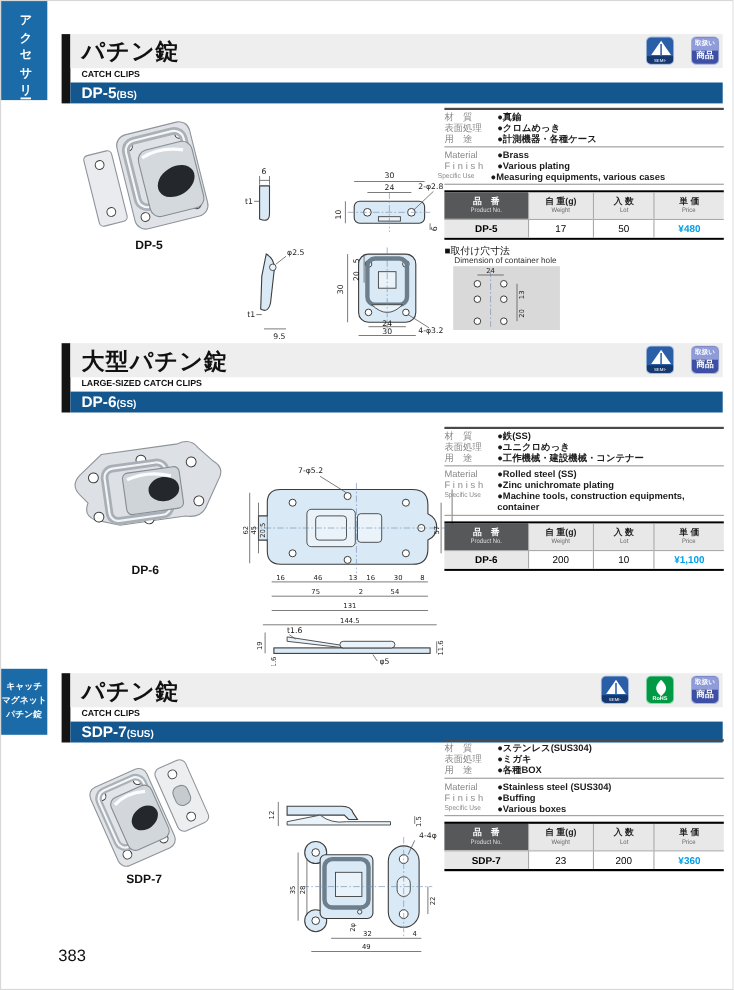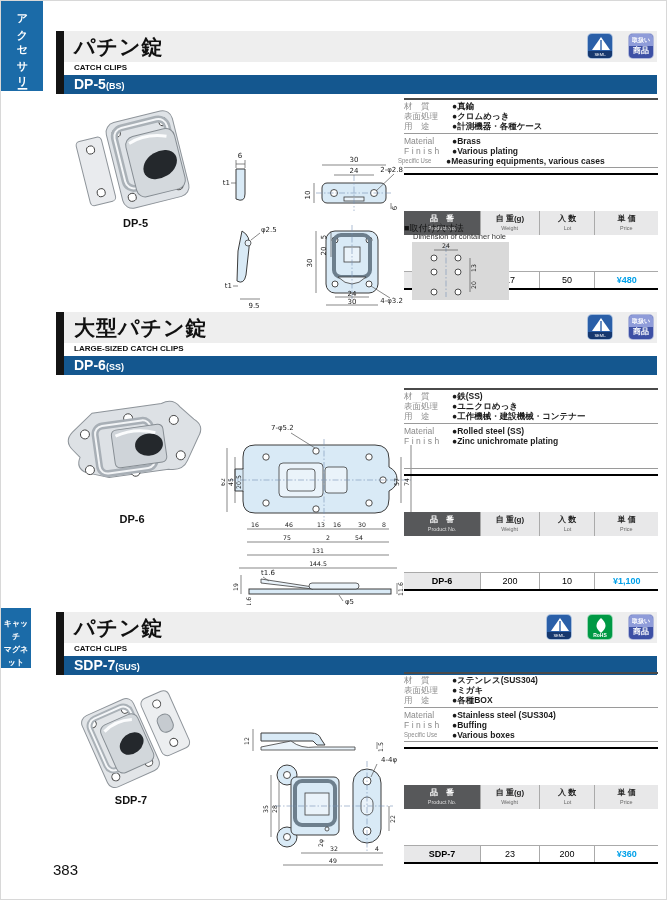--- a/index.html
+++ b/index.html
@@ -5,21 +5,21 @@
   * { margin:0; padding:0; box-sizing:border-box; }
   html,body { background:#fff; }
   body { font-family:"Liberation Sans", sans-serif; }
   .page { position:relative; width:667px; height:900px; background:#fff;
           border:1px solid #d8d8d8; overflow:hidden; }
 
   
   .side-tab { position:absolute; left:0; background:#1b6ba8; color:#fff; }
   .tab1 { top:0; width:42px; height:90px; display:flex; align-items:center; justify-content:center; }
   .tab1 .vtext { writing-mode:vertical-rl; font-size:11px; font-weight:bold; letter-spacing:3px; }
-  .tab2 { top:607px; width:30px; height:60px; text-align:center; padding-top:9px; }
+  .tab2 { top:607px; width:42px; height:60px; text-align:center; padding-top:9px; }
   .tab2 div { font-size:8px; font-weight:bold; line-height:13px; }
 
   
   .hd { position:absolute; left:55px; width:601px; height:63px; }
   .hd .bar { position:absolute; left:0; top:0; width:8px; height:63px; background:#141414; }
   .hd .gray { position:absolute; left:8px; top:0; width:593px; height:31px; background:#eeeeee; }
   .hd .title { position:absolute; left:10px; top:2px; font-size:21px; font-weight:bold; color:#111;
                letter-spacing:1px; }
   .hd .en { position:absolute; left:18px; top:32px; font-size:8px; font-weight:bold; color:#111; }
   .hd .blue { position:absolute; left:8px; top:44px; width:593px; height:19px; background:#14578f;
@@ -53,21 +53,21 @@
   .rule-l { position:absolute; width:254px; border-top:1px solid #9a9a9a; }
   .spec { position:absolute; width:254px; display:flex; font-size:8.5px; line-height:10px; }
   .sl { width:48px; flex:none; color:#8a8a8a; }
   .sl.fin { letter-spacing:2.5px; }
   .sl.spu { font-size:6.5px; transform:scaleX(.92); transform-origin:left; }
   .sv { flex:1; font-weight:bold; color:#1c1c1c; }
 
   
   .ptable { position:absolute; width:254px; border-top:2px solid #000; border-bottom:2px solid #000; }
   .prow { display:flex; }
-  .pc { border-left:1px solid #aaa; text-align:center; overflow:hidden;margin-top:36px; }
+  .pc { border-left:1px solid #aaa; text-align:center; overflow:hidden; }
   .pc:first-child { border-left:none; }
   .c1 { width:30%; } .c2 { width:23%; } .c3 { width:22%; } .c4 { width:25%; }
   .phead .pc { background:#e8e8e9; height:24px; padding-top:3px; }
   .phead .pc.dark { background:#57585a; }
   .phead .jp { font-size:8px; font-weight:bold; color:#222; line-height:10px; }
   .phead .pe { font-size:6px; color:#666; line-height:8px; transform:scaleX(.9); }
   .phead .dark .jp { color:#fff; } .phead .dark .pe { color:#ddd; }
   .pdata .pc { height:17px; line-height:17px; font-size:9px; border-top:1px solid #aaa; background:#fff; }
   .pdata .pc.shade { background:#e8e8e9; font-weight:bold; }
   .price { color:#00a0e9; font-weight:bold; }
@@ -402,20 +402,24 @@
     <span class="sv">●工作機械・建設機械・コンテナー</span>
   </div>
   <div class="rule-l" style="left:403px;top:422px"></div>
   <div class="spec" style="left:403px;top:425px">
     <span class="sl">Material</span>
     <span class="sv">●Rolled steel (SS)</span>
   </div>
   <div class="spec" style="left:403px;top:435px">
     <span class="sl fin">Finish</span>
     <span class="sv">●Zinc unichromate plating</span>
+  </div>
+  <div class="spec" style="left:403px;top:445px">
+    <span class="sl spu">Specific Use</span>
+    <span class="sv">●Machine tools, construction equipments, container</span>
   </div>
   <div class="rule-l" style="left:403px;top:467px"></div>
 
   <div class="ptable" style="left:403px;top:473px">
     <div class="prow phead">
       <div class="pc c1 dark">
         <div class="jp">品　番</div>
           <div class="pe">Product No.</div>
       </div>
       <div class="pc c2">

